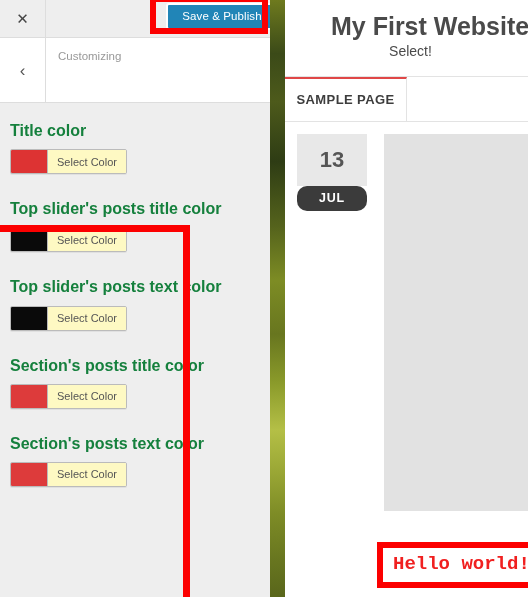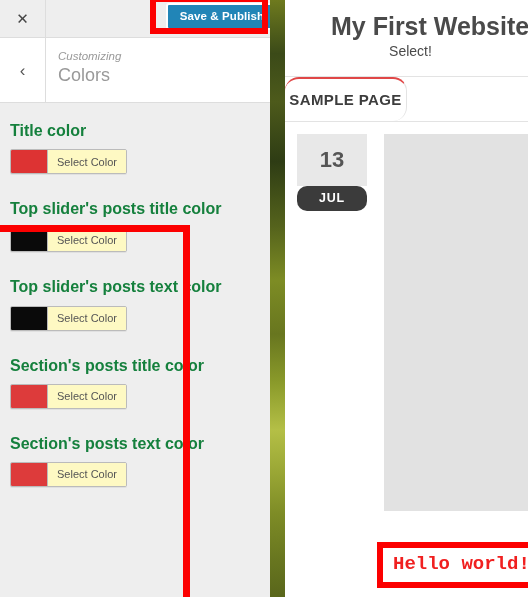--- a/index.html
+++ b/index.html
@@ -66,21 +66,21 @@
   }
   .cz-save {
     width: 100%;
     height: 100%;
     box-sizing: border-box;
     background: #2185b7;
     border: 2px solid #ffffff;
     border-radius: 3px;
     color: #ffffff;
     font-size: 11.5px;
-    font-weight: bold;
+    font-weight: normal;
     font-family: "Liberation Sans", sans-serif;
     letter-spacing: .1px;
     cursor: pointer;
     padding: 2px;
     line-height: 1;
   }
 
   
   .cz-secthead {
     position: relative;
@@ -103,21 +103,20 @@
     cursor: pointer;
   }
   .cz-headtext {
     flex: 1 1 auto;
     padding: 11px 0 0 12px;
   }
   .cz-eyebrow {
     font-size: 11.5px;
     color: #999999;
     line-height: 1.25;
-    font-style: italic;
   }
   .cz-title {
     font-size: 18px;
     color: #999999;
     line-height: 1.3;
     margin-top: 1px;
   }
 
   
   .cz-body {
@@ -247,27 +246,26 @@
     align-items: stretch;
   }
   .pv-nav-item {
     width: 122px;
     flex: 0 0 122px;
     border-top: 2px solid #e04747;
     border-right: 1px solid #e3e3e3;
     display: flex;
     align-items: center;
     justify-content: center;
-    font-size: 15px;
+    font-size: 13px;
     font-weight: bold;
     letter-spacing: .4px;
     color: #3d3d3d;
     cursor: pointer;
     box-sizing: border-box;
-    border-radius: 14px;
   }
   .pv-nav-rest { flex: 1 1 auto; }
 
   .pv-content {
     display: flex;
     flex-direction: row;
     padding: 12px 0 0 12px;
   }
 
   .pv-datebox {
@@ -337,21 +335,20 @@
       <div class="cz-topbar-spacer"></div>
       <div class="cz-save-wrap">
         <button class="cz-save">Save &amp; Publish</button>
       </div>
     </div>
 
     <div class="cz-secthead">
       <div class="cz-back">‹</div>
       <div class="cz-headtext">
         <div class="cz-eyebrow">Customizing</div>
-        <div class="cz-title">Colors</div>
       </div>
     </div>
 
     <div class="cz-body">
       <div class="cz-controls">
 
         <div class="cz-control">
           <div class="cz-label">Title color</div>
           <div class="cz-colorpicker">
             <div class="cz-swatch" style="background:#dd3333"></div>

